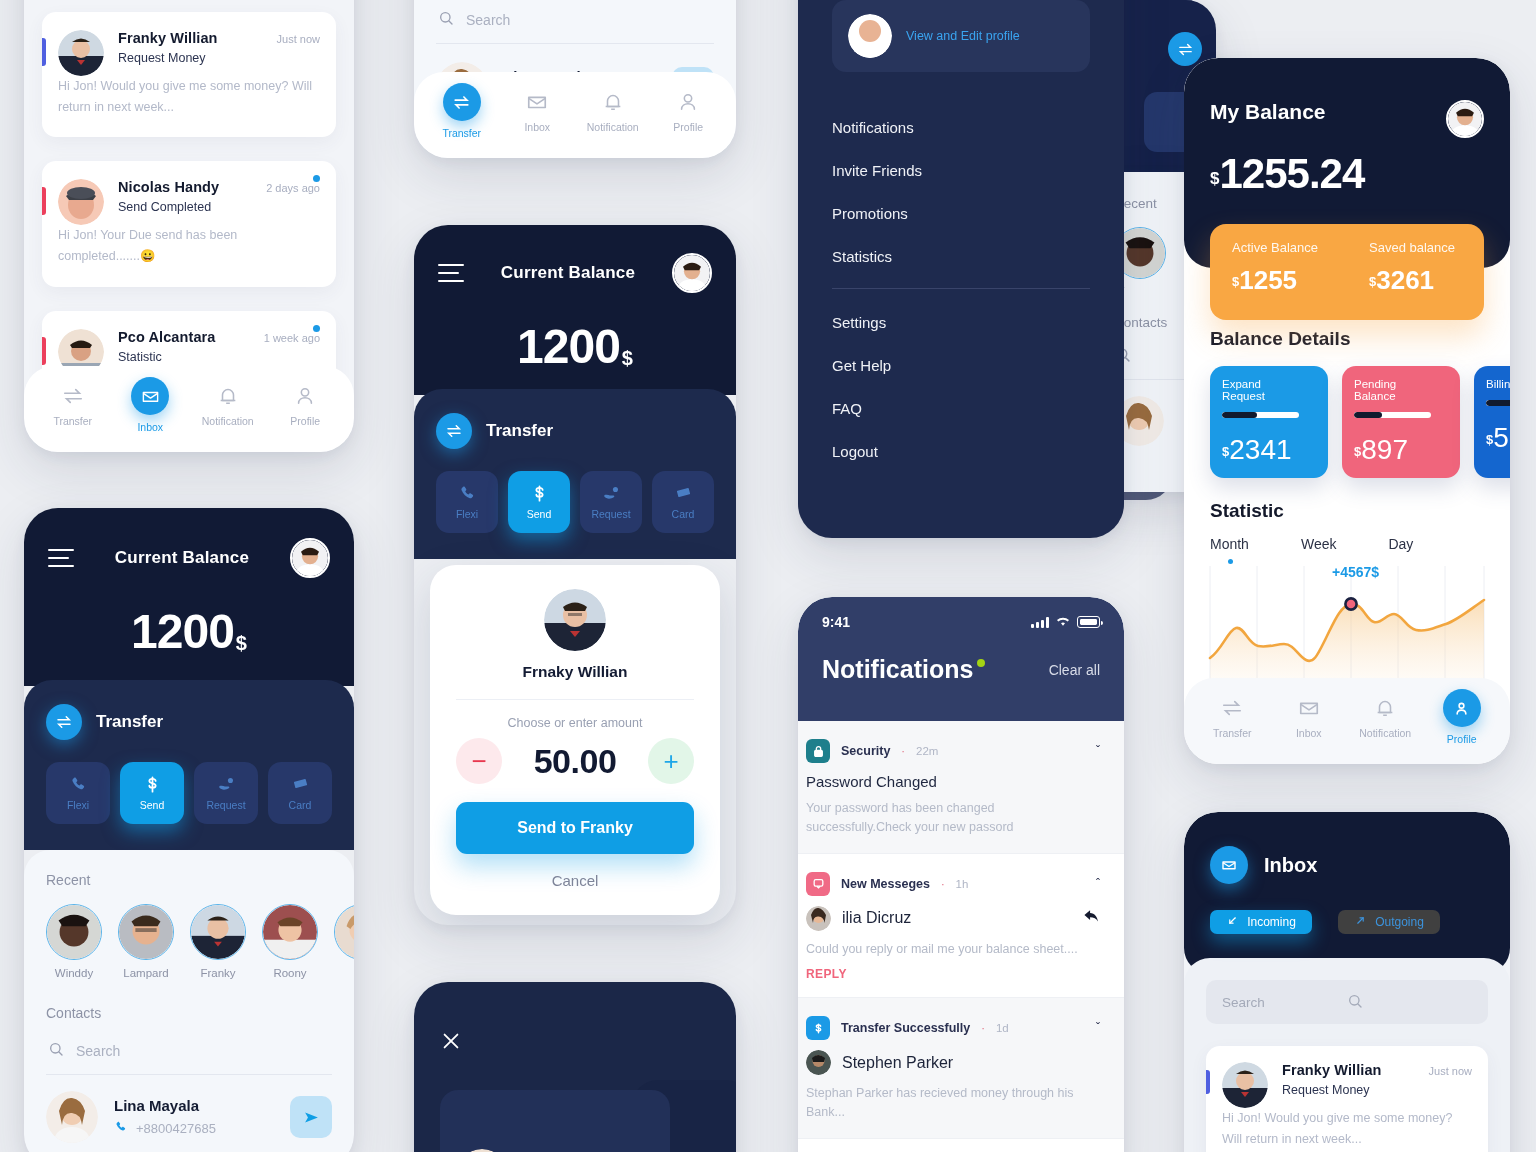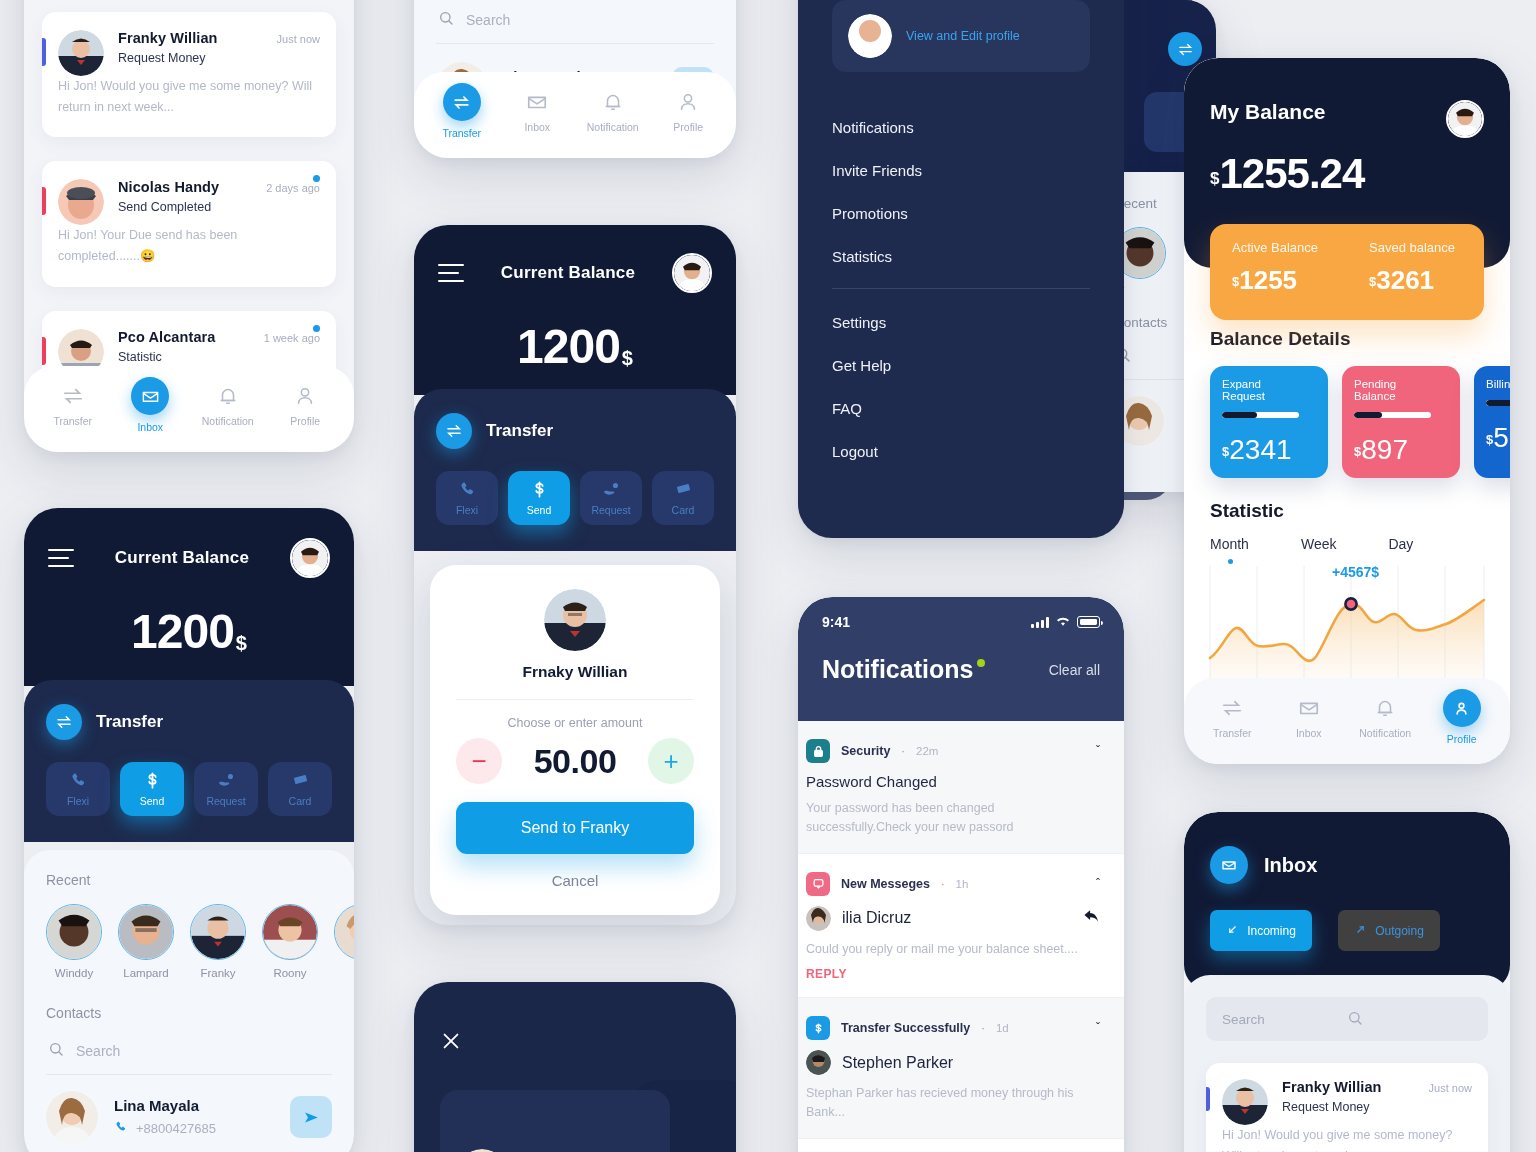--- a/index.html
+++ b/index.html
@@ -91,21 +91,21 @@
   .tr-hdr { display: flex; align-items: center; gap: 14px; }
   .tr-badge {
     width: 36px; height: 36px; border-radius: 50%; background: #1b9ae6;
     display: flex; align-items: center; justify-content: center;
     box-shadow: 0 5px 16px rgba(27,154,230,.5);
   }
   .tr-badge svg { width: 18px; height: 18px; }
   .tr-label { color: #fff; font-size: 17px; font-weight: bold; }
   .tr-actions { display: flex; gap: 10px; margin-top: 22px; }
   .tr-act {
-    flex: 1; height: 54px; border-radius: 13px; background: #27386a;
+    flex: 1; height: 62px; border-radius: 13px; background: #27386a;
     display: flex; flex-direction: column; align-items: center; justify-content: center; gap: 3px;
     color: #4a7ec4; font-size: 10.5px;
   }
   .tr-act svg { width: 19px; height: 19px; }
   .tr-act.on { background: #0f9ee5; color: #fff; box-shadow: 0 8px 18px rgba(15,158,229,.5); }
 
   .recent-sheet {
     position: absolute; left: 0; right: 0; bottom: 0; top: 342px;
     background: #f4f7fb; border-radius: 26px 26px 34px 34px;
     padding: 22px 22px 0 22px; overflow: hidden;
@@ -150,21 +150,21 @@
   .ac-av { width: 62px; height: 62px; border-radius: 50%; margin: 0 auto; overflow: hidden; }
   .ac-name { font-size: 15.5px; font-weight: bold; color: #131b33; margin-top: 12px; padding-bottom: 18px; border-bottom: 1px solid #eceff5; }
   .ac-hint { font-size: 12.5px; color: #9aa1b3; margin-top: 16px; }
   .ac-amt-row { display: flex; align-items: center; justify-content: space-between; margin-top: 8px; }
   .stepper { width: 46px; height: 46px; border-radius: 50%; display: flex; align-items: center; justify-content: center; font-size: 26px; line-height: 1; }
   .stepper.minus { background: #fde9ec; color: #e8384f; }
   .stepper.plus  { background: #e2f6e8; color: #20a7e8; }
   .ac-amt { font-size: 34px; font-weight: bold; color: #121a32; letter-spacing: -.5px; }
   .primary-btn {
     margin-top: 18px; height: 52px; width: 100%; border: none; border-radius: 11px;
-    background: #0f9ee5; color: #fff; font-size: 16px; font-weight: normal;
+    background: #0f9ee5; color: #fff; font-size: 16px; font-weight: bold;
     box-shadow: 0 12px 24px rgba(15,158,229,.32);
     font-family: "Liberation Sans", sans-serif; cursor: pointer;
   }
   .link-btn { margin-top: 18px; font-size: 15px; color: #7d8499; }
 
   
   #paco { left: 414px; top: 982px; width: 322px; height: 300px; background: #1b2748; border-radius: 34px; }
   #paco .deco { position: absolute; right: -16px; top: 98px; width: 120px; height: 230px; background: #16224180; border-radius: 26px; }
   #paco .xmark { position: absolute; left: 26px; top: 48px; width: 22px; height: 22px; color: #fff; }
   #paco .pc-card {
@@ -276,21 +276,21 @@
   #balance .tabbar { background: #f6f8fb; }
 
   
   #inbox2 { left: 1184px; top: 812px; width: 326px; height: 400px; background: #f2f4f8; border-radius: 34px; }
   .ib-top { background: #111a35; border-radius: 34px 34px 26px 26px; padding: 34px 26px 40px 26px; }
   .ib-hdr { display: flex; align-items: center; gap: 16px; }
   .ib-badge { width: 38px; height: 38px; border-radius: 50%; background: #1b9ae6; display: flex; align-items: center; justify-content: center; box-shadow: 0 6px 16px rgba(27,154,230,.5); }
   .ib-badge svg { width: 18px; height: 18px; color: #fff; }
   .ib-t { font-size: 20px; font-weight: bold; color: #fff; }
   .ib-tabs { display: flex; gap: 26px; margin-top: 26px; }
-  .ib-tab { width: 102px; height: 41px; border-radius: 7px; display: flex; align-items: center; justify-content: center; gap: 8px; font-size: 12px; }
+  .ib-tab { width: 102px; height: 24px; border-radius: 7px; display: flex; align-items: center; justify-content: center; gap: 8px; font-size: 12px; }
   .ib-tab svg { width: 13px; height: 13px; }
   .ib-tab.on { background: #0f9ee5; color: #fff; box-shadow: 0 8px 18px rgba(15,158,229,.45); }
   .ib-tab.off { background: #404040; color: #3c93dc; }
   .ib-sheet { background: #eef1f6; border-radius: 26px 26px 34px 34px; margin-top: -16px; padding: 22px 22px 0 22px; height: 100%; }
   .ib-search { height: 44px; background: #e4e7ee; border-radius: 10px; display: flex; align-items: center; padding: 0 16px; }
   .ib-search span { font-size: 13.5px; color: #a4aab9; flex: 1; }
   .ib-search svg { width: 16px; height: 16px; color: #a4aab9; }
   .ib-card {
     background: #fff; border-radius: 14px; margin-top: 22px; padding: 16px 16px 18px 16px;
     position: relative; box-shadow: 0 6px 18px rgba(60,70,100,.06);

